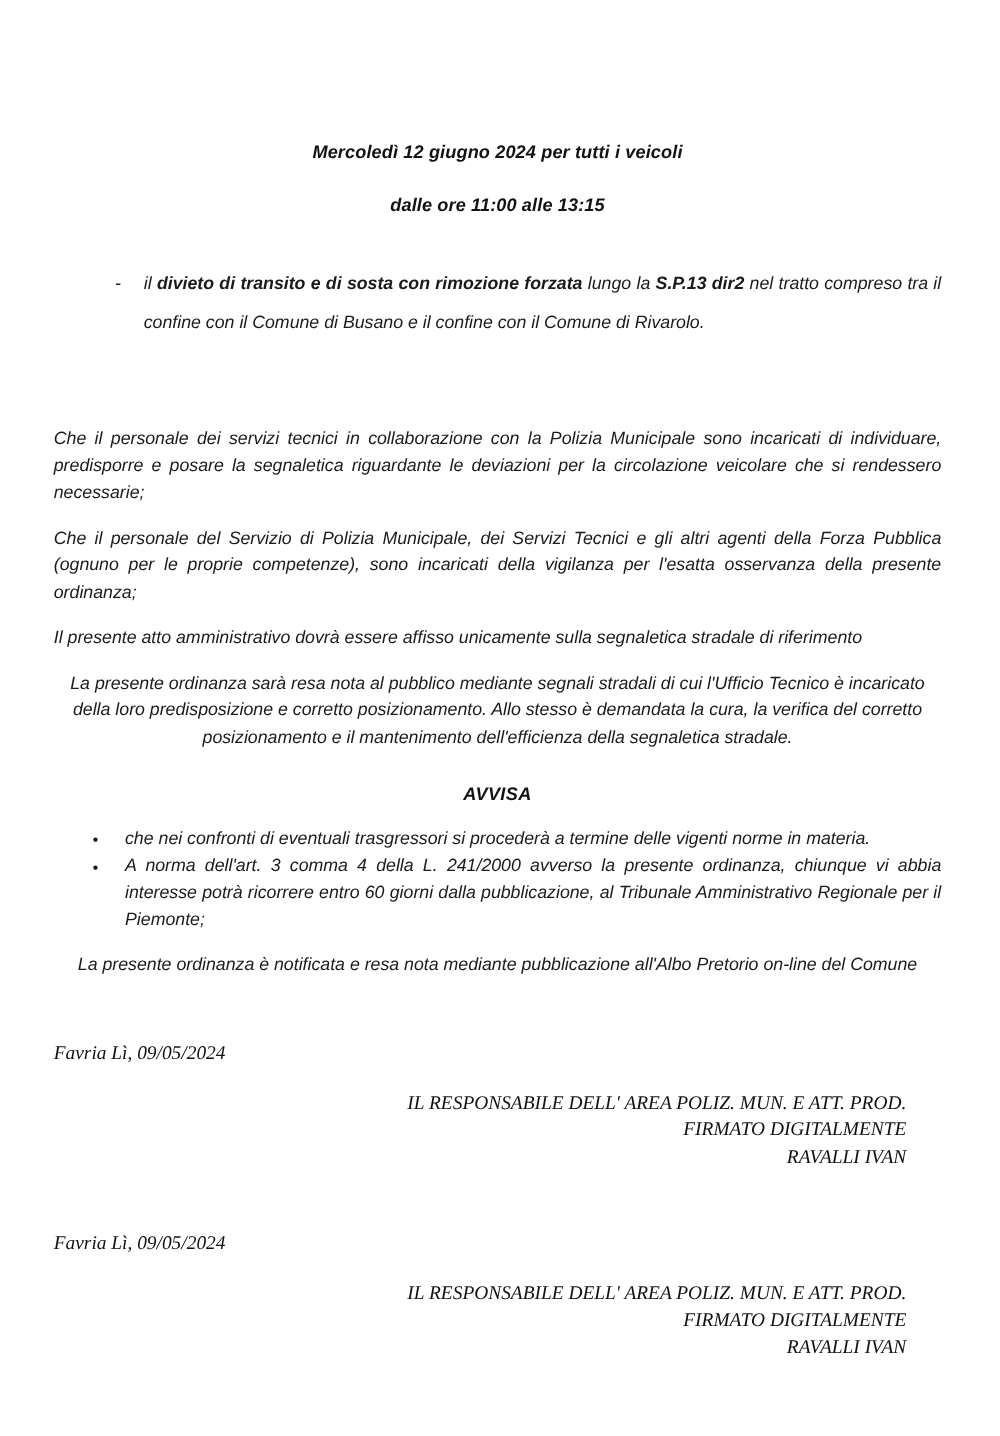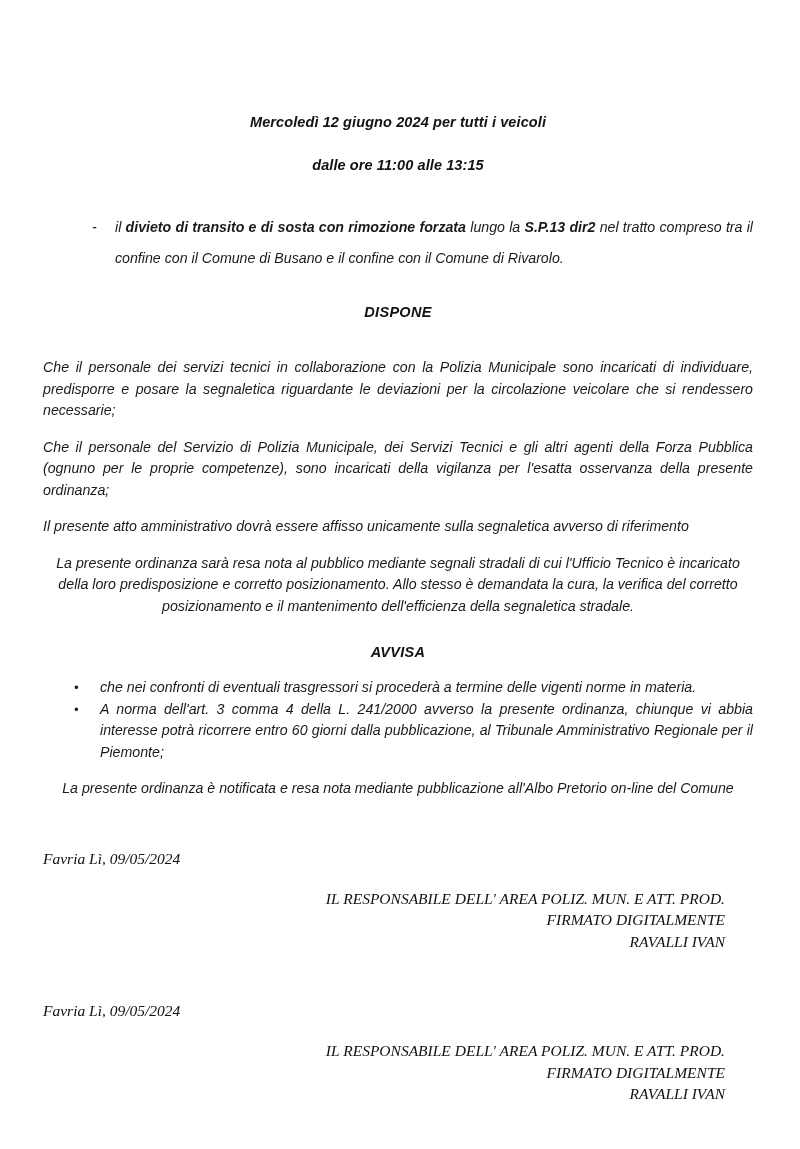--- a/index.html
+++ b/index.html
@@ -145,33 +145,32 @@
 
     <div class="center-head head-hours">dalle ore 11:00 alle 13:15</div>
 
     <div class="dash-block">
       <span class="dash-marker">-</span>
       <span class="dash-text"><span>il </span><b>divieto di transito e di sosta con rimozione forzata</b><span> lungo la </span><b>S.P.13 dir2</b><span> nel tratto compreso tra il confine con il Comune di Busano e il confine con il Comune di Rivarolo.</span></span>
     </div>
 
     <div class="sp-after-dash"></div>
 
-    <div class="section-head">DISPONE</div>
 
     <div class="sp-head-to-body"></div>
 
     <p class="body">Che il personale dei servizi tecnici in collaborazione con la Polizia Municipale sono incaricati di individuare, predisporre e posare la segnaletica riguardante le deviazioni per la circolazione veicolare che si rendessero necessarie;</p>
 
     <div class="sp-para"></div>
 
     <p class="body">Che il personale del Servizio di Polizia Municipale, dei Servizi Tecnici e gli altri agenti della Forza Pubblica (ognuno per le proprie competenze), sono incaricati della vigilanza per l'esatta osservanza della presente ordinanza;</p>
 
     <div class="sp-para"></div>
 
-    <p class="body">Il presente atto amministrativo dovrà essere affisso unicamente sulla segnaletica avverso di riferimento</p>
+    <p class="body">Il presente atto amministrativo dovrà essere affisso unicamente sulla segnaletica stradale di riferimento</p>
 
     <div class="sp-para"></div>
 
     <p class="body noj">La presente ordinanza sarà resa nota al pubblico mediante segnali stradali di cui l'Ufficio Tecnico è incaricato della loro predisposizione e corretto posizionamento. Allo stesso è demandata la cura, la verifica del corretto posizionamento e il mantenimento dell'efficienza della segnaletica stradale.</p>
 
     <div class="sp-before-avvisa"></div>
 
     <div class="section-head">AVVISA</div>
 
     <div class="sp-avvisa-list"></div>

